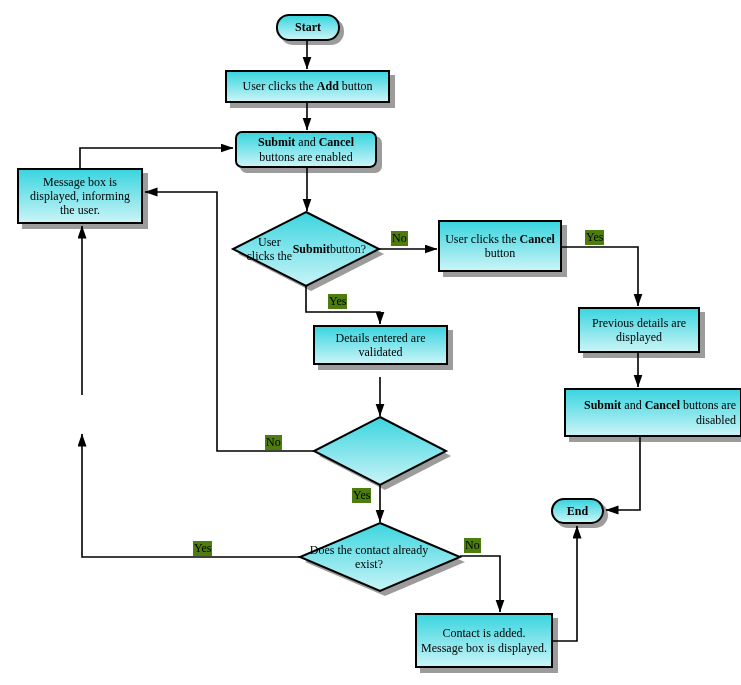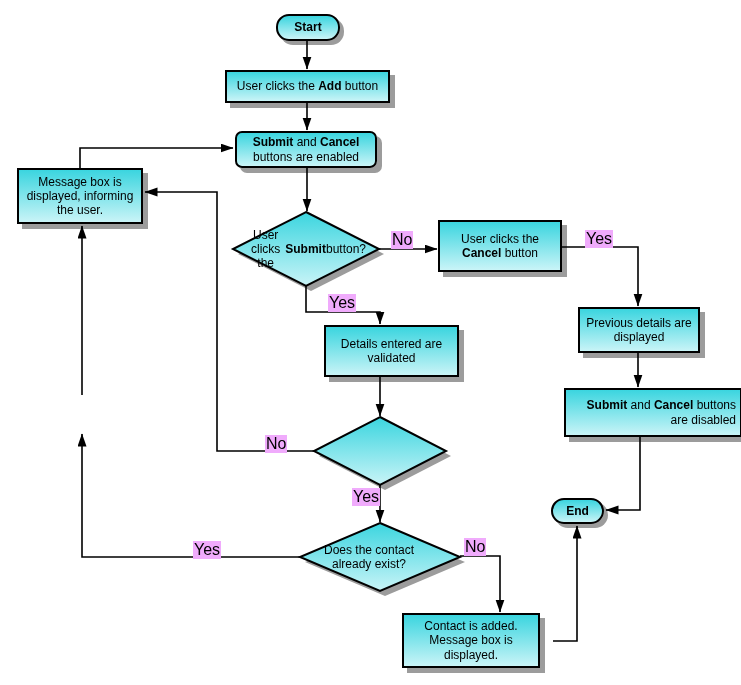--- a/index.html
+++ b/index.html
@@ -1,25 +1,25 @@
 <!DOCTYPE html>
 <html><head>
 <meta charset="utf-8">
 <style>
   html,body{margin:0;padding:0;background:#ffffff;font-family:"Liberation Sans",sans-serif;}
-  #canvas{position:relative;overflow:hidden;background:#ffffff;}
+  #canvas{position:relative;overflow:hidden;background:#ffffff;font-family:Liberation Serif, serif;}
   .node{position:absolute;box-sizing:border-box;border:2px solid #000;
         background:linear-gradient(to bottom,var(--ft),var(--fb));
         box-shadow:5px 5px 0 0 var(--sh);
         display:flex;align-items:center;justify-content:center;text-align:center;
         font-size:12px;line-height:1.18;color:#000;padding:2px 4px;}
   .node.terminal{border-radius:13px;box-shadow:4px 4px 0 0 var(--sh);font-weight:bold;}
   .dlbl{position:absolute;display:flex;align-items:center;justify-content:center;
         text-align:center;font-size:12px;line-height:1.18;color:#000;z-index:3;pointer-events:none;}
-  .elbl{position:absolute;font-size:16px;color:#000;z-index:3;background:#f0abfc;padding:0 1px;}
+  .elbl{position:absolute;font-size:12px;color:#000;z-index:3;background:#4d7c0f;padding:0 1px;}
   .b{font-weight:bold;}
   svg.layer{position:absolute;left:0;top:0;z-index:2;pointer-events:none;}
   .node{z-index:1;}
 </style>
 </head>
 <body>
 
 <div id="canvas" style="width: 741px; height: 685px; --ft: #3bd5df; --fb: #c9f4f7; --sh: #9c9c9c;">
     <div class="node terminal" style="left: 276px; top: 14px; width: 64px; height: 27px;">
       <div><span class="b">Start</span></div>
@@ -34,33 +34,33 @@
       <div><span>Message box is displayed, informing the user.</span></div>
     </div>
     <div class="dlbl" style="left: 246px; top: 212px; width: 120px; height: 74px;">
       <span>User clicks the </span>
       <span class="b">Submit</span>
       <span> button?</span>
     </div>
     <div class="node process" style="left: 438px; top: 220px; width: 124px; height: 52px;">
       <div><span>User clicks the </span><span class="b">Cancel</span><span> button</span></div>
     </div>
-    <div class="node process" style="left: 313px; top: 325px; width: 135px; height: 52px; margin-left: 11px;">
+    <div class="node process" style="left: 313px; top: 325px; width: 135px; height: 40px;">
       <div><span>Details entered are validated</span></div>
     </div>
     <div class="node process" style="left: 578px; top: 307px; width: 122px; height: 46px;">
       <div><span>Previous details are displayed</span></div>
     </div>
     <div class="node process" style="left: 564px; top: 388px; width: 178px; height: 49px; text-align: right;">
       <div><span class="b">Submit</span><span> and </span><span class="b">Cancel</span><span> buttons are disabled</span></div>
     </div>
     <div class="dlbl" style="left: 307px; top: 523px; width: 124px; height: 68px;">
       <span>Does the contact already exist?</span>
     </div>
-    <div class="node process" style="left: 402px; top: 613px; width: 138px; height: 55px;">
+    <div class="node process" style="left: 415px; top: 613px; width: 138px; height: 55px;">
       <div><span>Contact is added. Message box is displayed.</span></div>
     </div>
     <div class="node terminal" style="left: 551px; top: 498px; width: 53px; height: 26px;">
       <div><span class="b">End</span></div>
     </div>
     <svg class="layer" width="741" height="685">
       <defs>
         <linearGradient id="g" x1="0" y1="0" x2="0" y2="1">
           <stop offset="0" stop-color="#3bd5df"></stop>
           <stop offset="1" stop-color="#c9f4f7"></stop>

